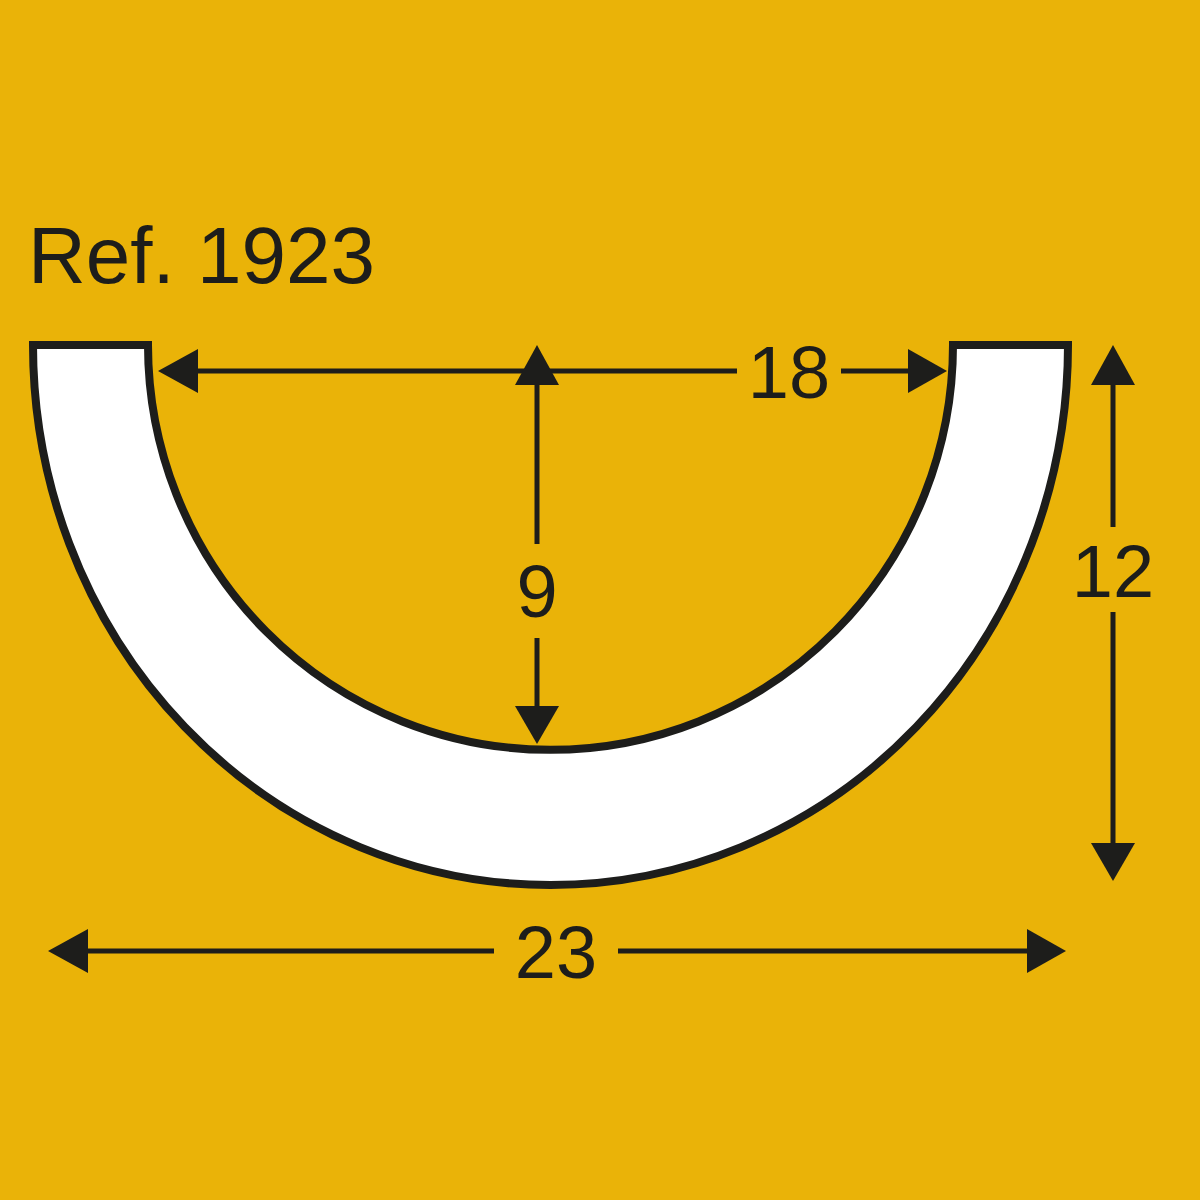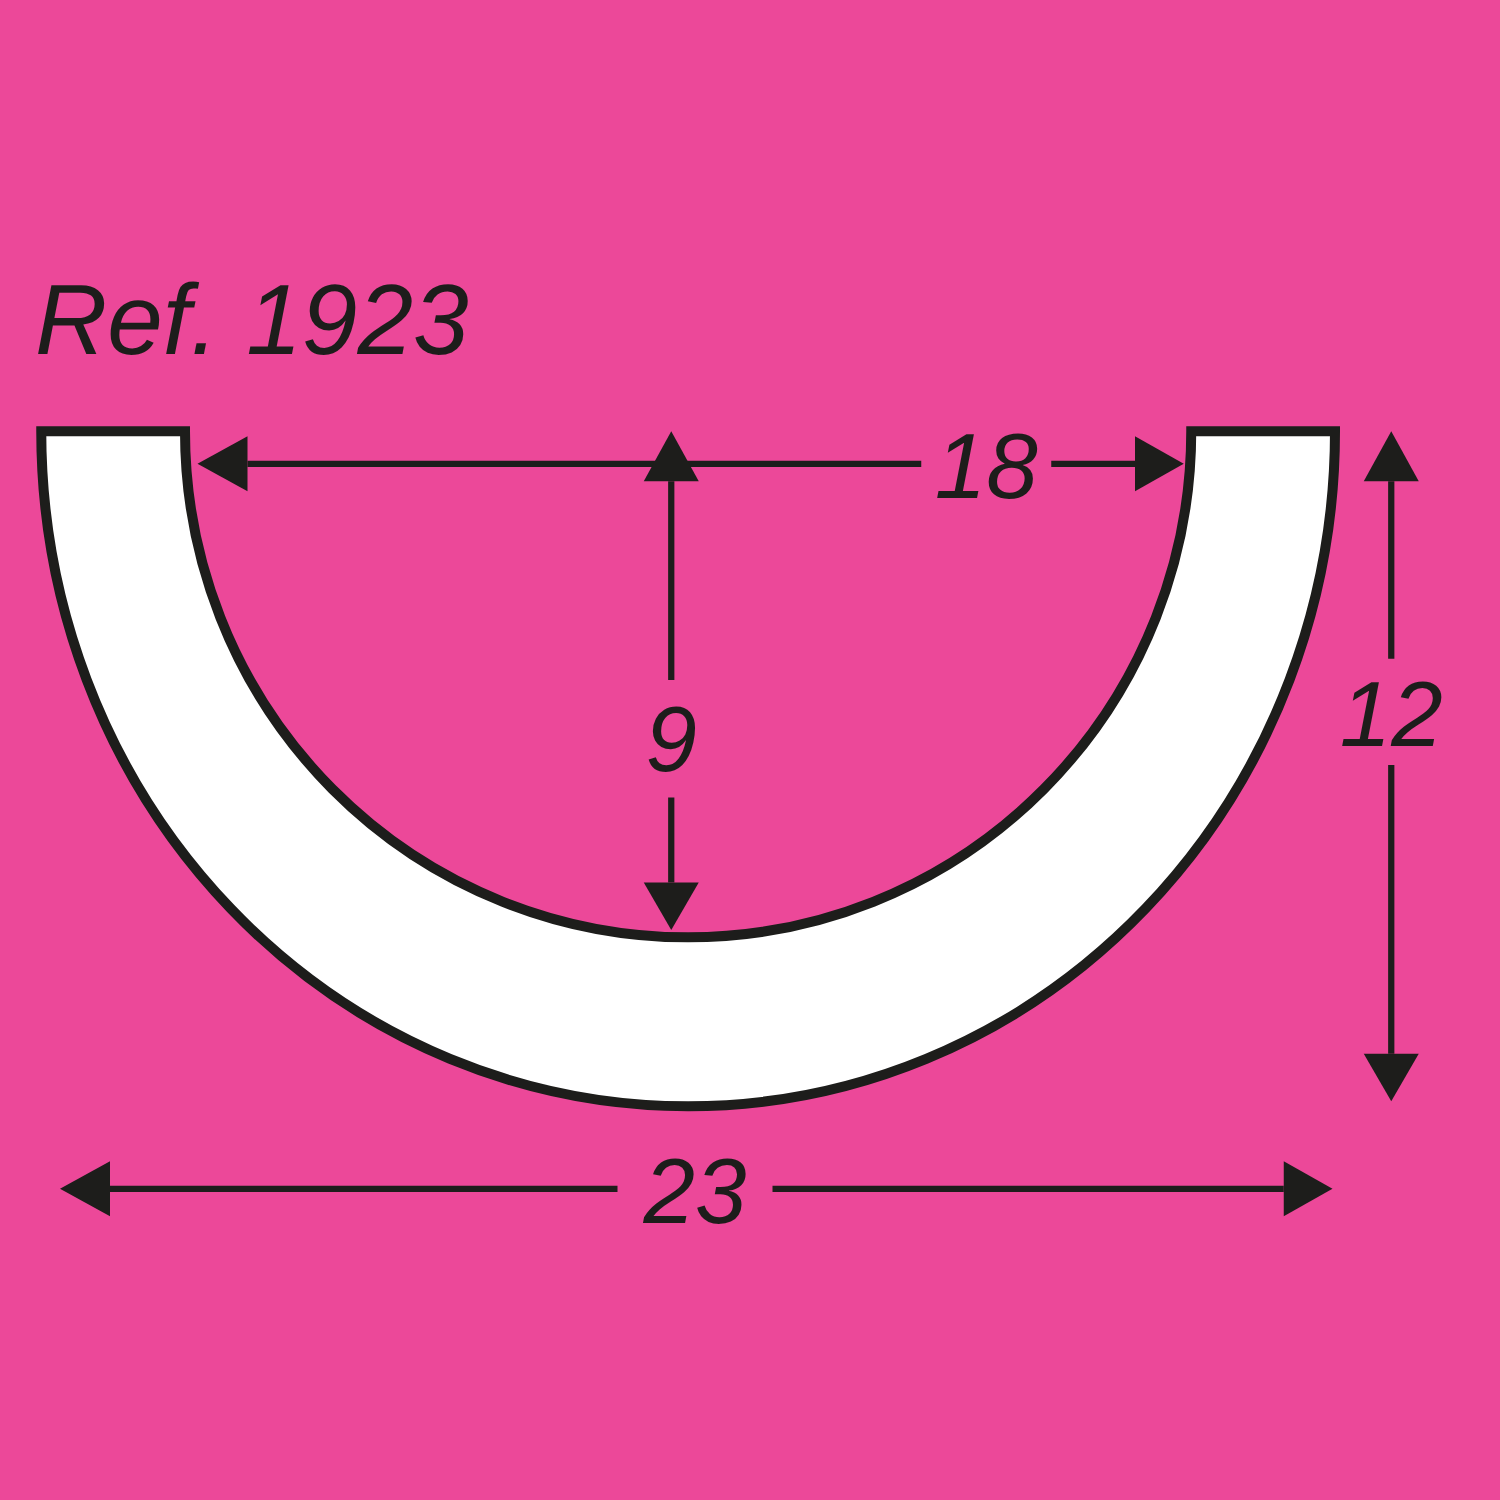--- a/index.html
+++ b/index.html
@@ -4,24 +4,23 @@
 <style>
   html, body {
     margin: 0;
     padding: 0;
     background: #ffffff;
   }
   #canvas {
     position: relative;
     width: 1200px;
     height: 1200px;
-    background: #ec4899;
+    background: #eab308;
     font-family: "Liberation Sans", sans-serif;
     overflow: hidden;
-    font-style: italic;
   }
   svg { display: block; }
   .dim-label {
     font-family: "Liberation Sans", sans-serif;
     font-size: 74px;
     font-weight: 500;
     fill: #1d1d1b;
   }
   .title-label {
     font-family: "Liberation Sans", sans-serif;

